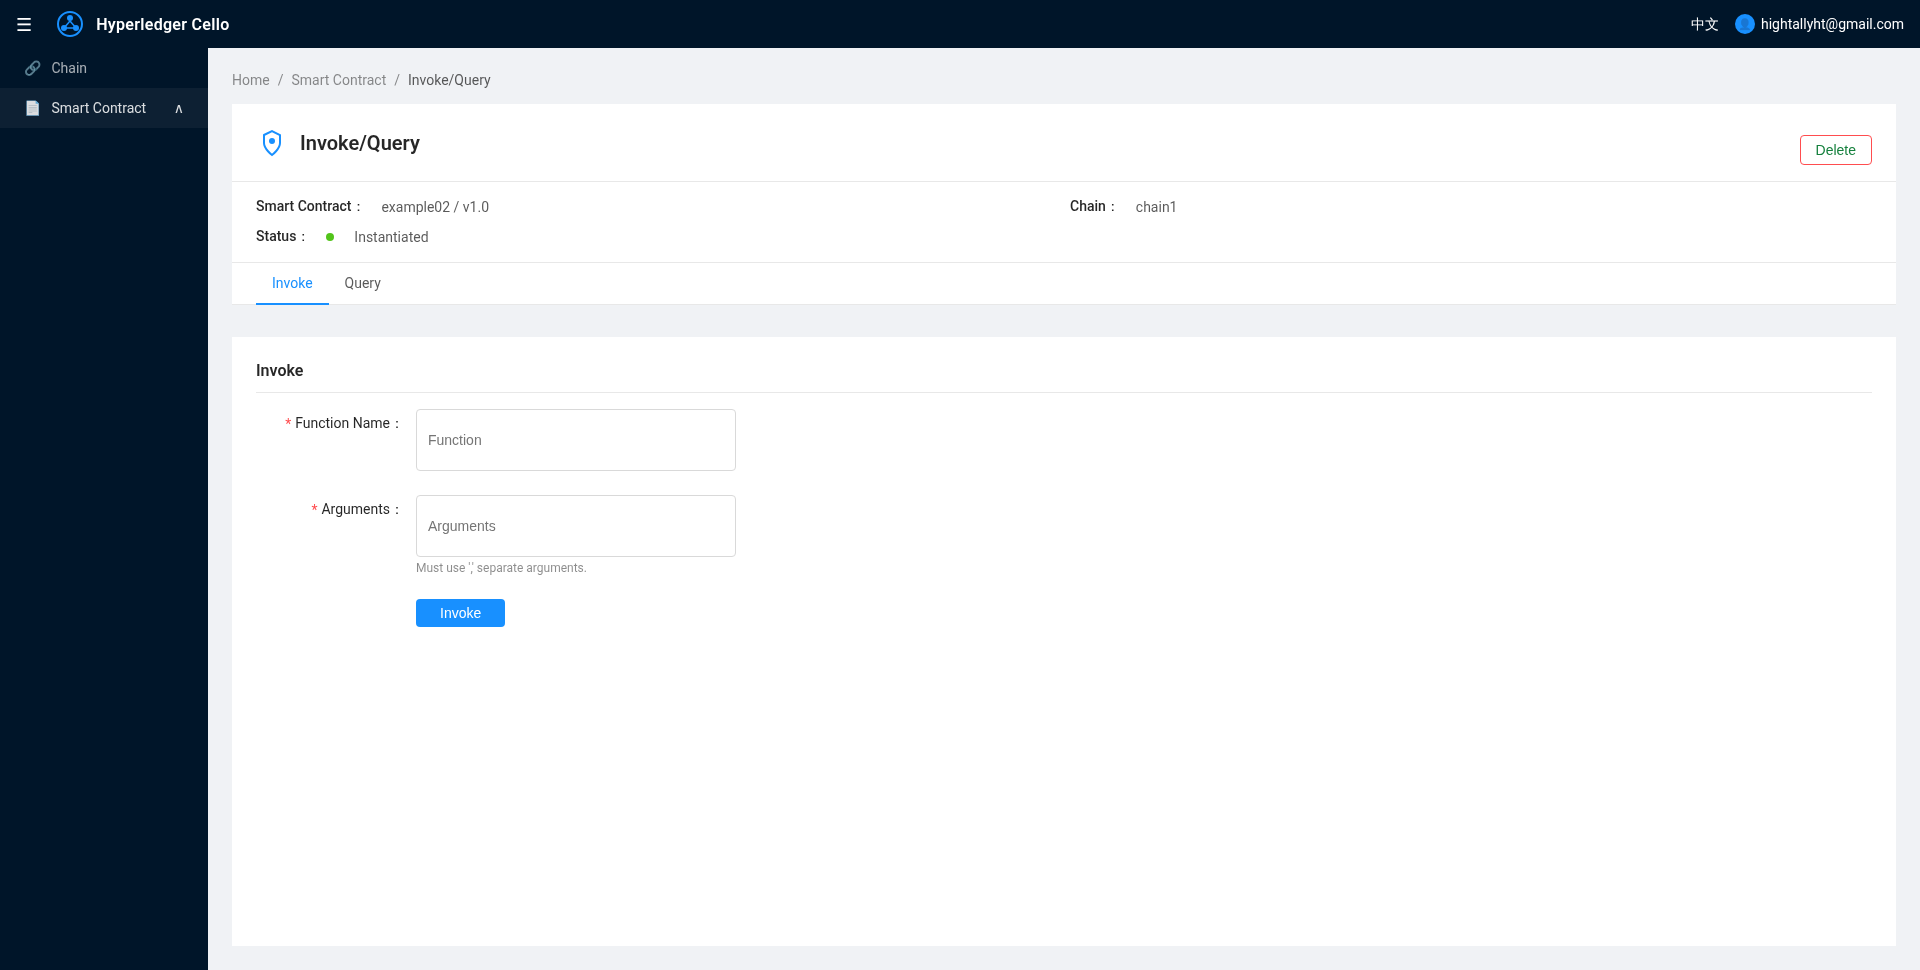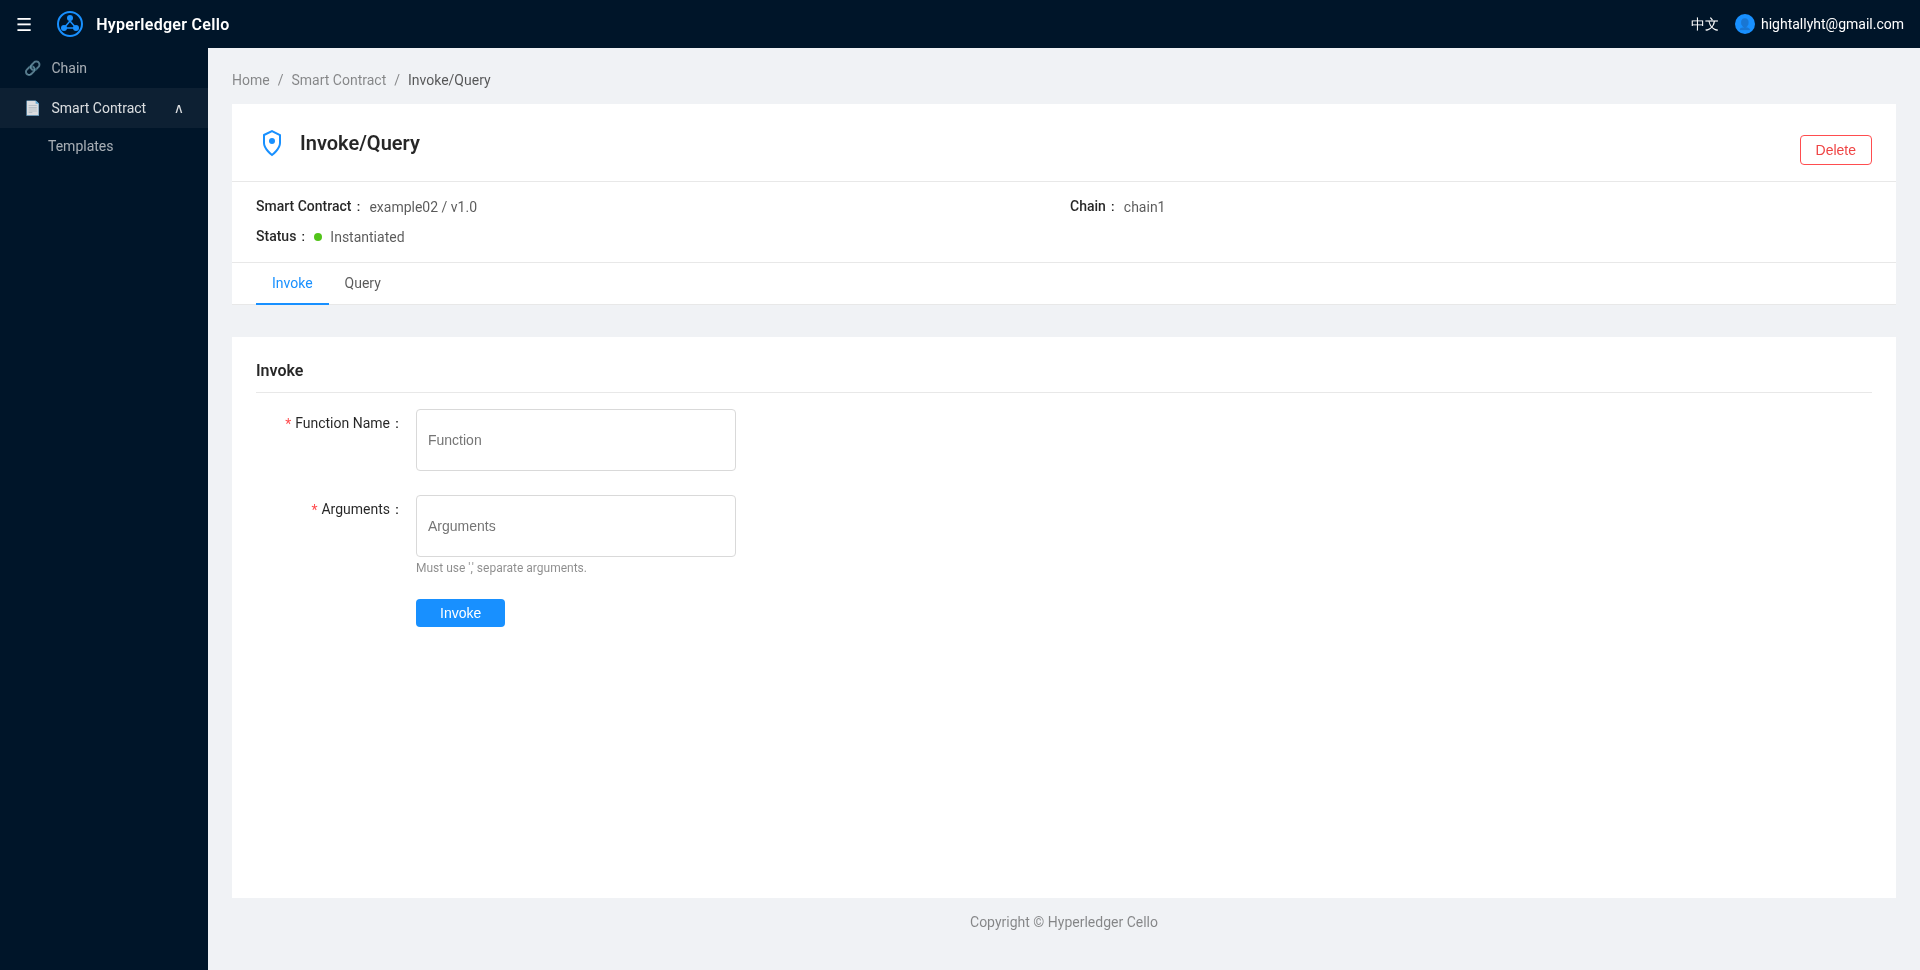--- a/index.html
+++ b/index.html
@@ -167,42 +167,42 @@
     .page-title {
       font-size: 20px;
       font-weight: 600;
       color: rgba(0,0,0,0.85);
     }
 
     
     .delete-btn {
       padding: 6px 15px;
       border: 1px solid #ff4d4f;
-      color: #ef4444;
+      color: #15803d;
       background: #fff;
       border-radius: 4px;
       font-size: 14px;
       cursor: pointer;
       transition: all 0.2s;
       margin-top: 15px;
     }
 
     
     .info-grid {
       background: #fff;
       padding: 16px 24px;
       display: grid;
       grid-template-columns: 1fr 1fr;
       gap: 12px;
       border-bottom: 1px solid #e8e8e8;
     }
     .info-item {
       display: flex;
       align-items: center;
-      gap: 4px;
+      gap: 16px;
       font-size: 14px;
     }
     .info-label {
       color: rgba(0,0,0,0.85);
       font-weight: 500;
     }
     .info-value {
       color: rgba(0,0,0,0.65);
     }
     .status-dot {
@@ -358,23 +358,20 @@
     </div>
 
     <div class="sidebar-group-header">
       <div class="left">
         <span>📄</span>
         <span>Smart Contract</span>
       </div>
       <span>∧</span>
     </div>
 
-    <div class="sidebar-sub-item">
-      <span>Templates</span>
-    </div>
   </aside>
 
   <main class="main-content">
 
     <nav class="breadcrumb">
       <span class="breadcrumb-item">Home</span>
       <span class="breadcrumb-separator">/</span>
       <span class="breadcrumb-item">Smart Contract</span>
       <span class="breadcrumb-separator">/</span>
       <span class="breadcrumb-current">Invoke/Query</span>
@@ -443,18 +440,15 @@
         <div class="form-control">
           <input type="text" class="form-input" placeholder="Arguments" style="">
           <span class="form-hint">Must use ',' separate arguments.</span>
         </div>
       </div>
 
       
       <button class="invoke-btn">Invoke</button>
     </div>
 
-    <footer class="footer">
-      <span>Copyright © Hyperledger Cello</span>
-    </footer>
 
   </main>
 </div>
 
 </body></html>

